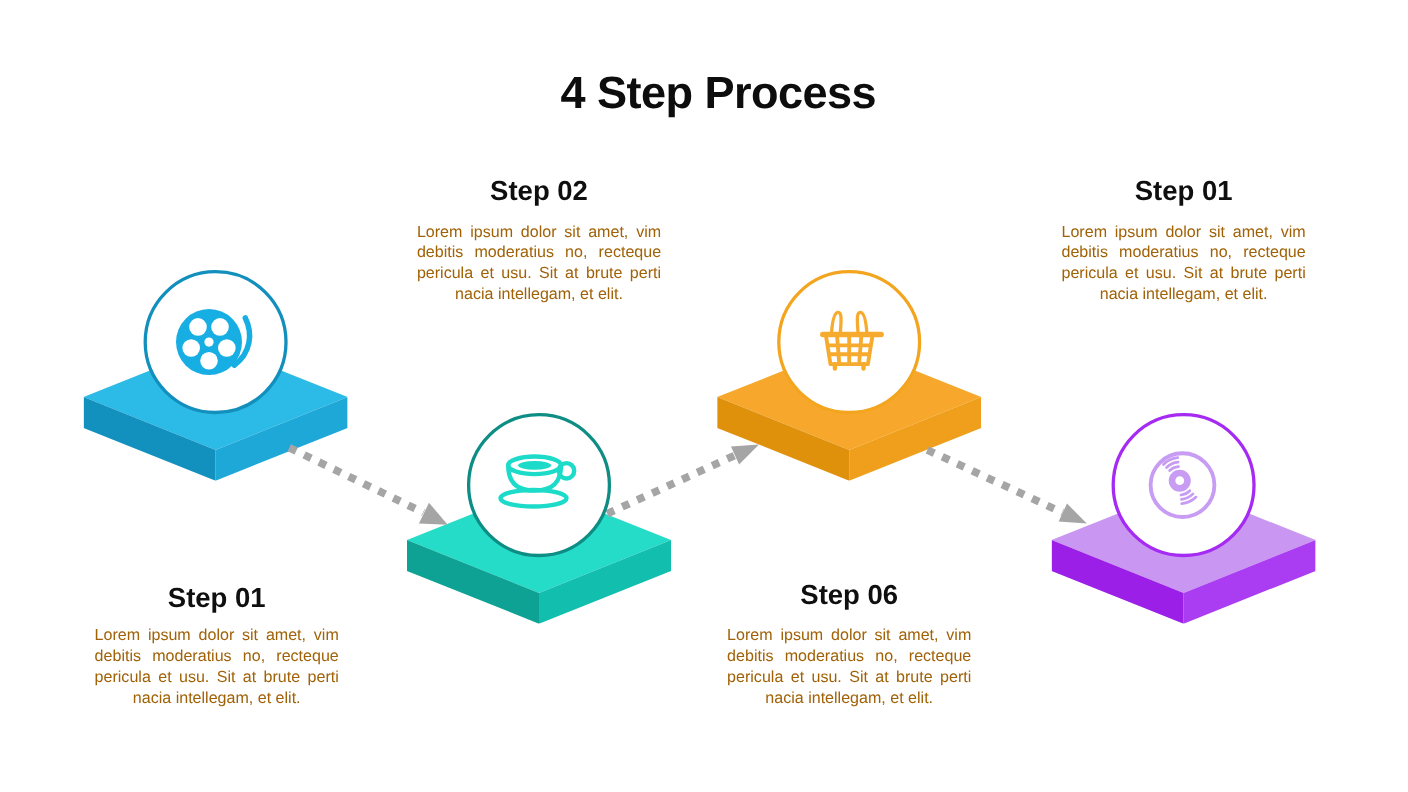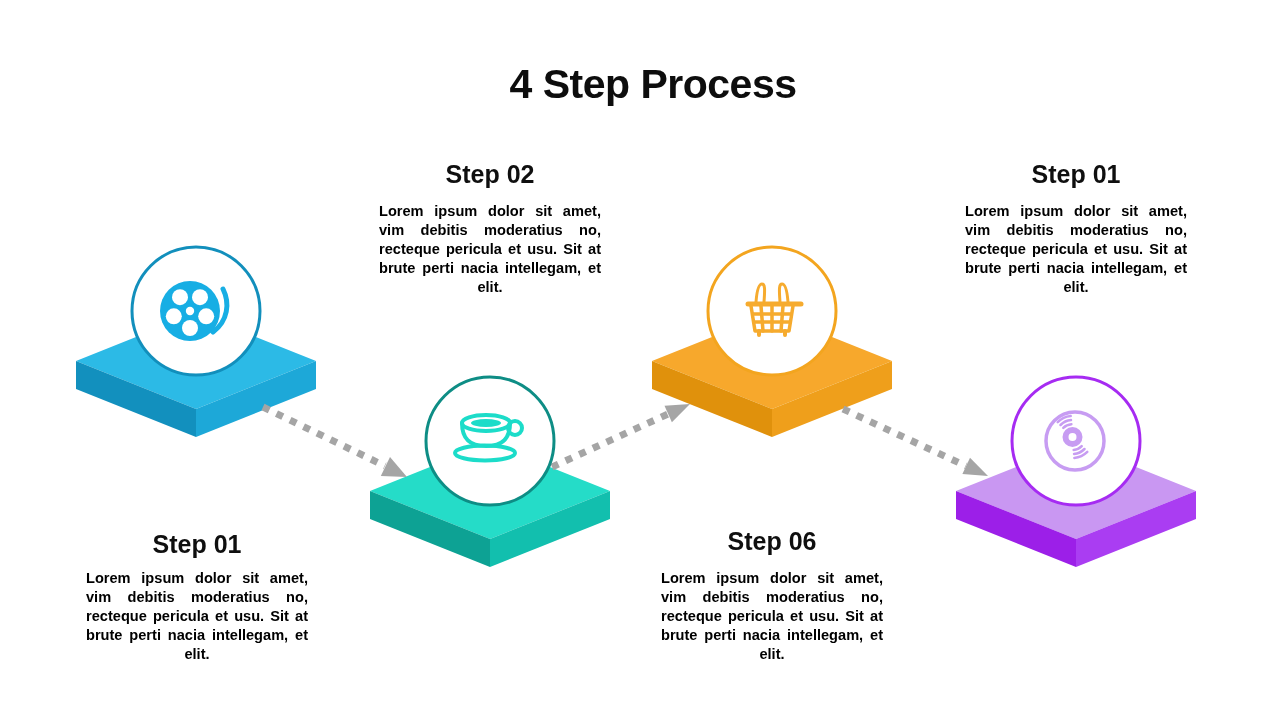--- a/index.html
+++ b/index.html
@@ -3,21 +3,21 @@
 <meta charset="utf-8">
 <style>
   html,body{margin:0;padding:0;background:#ffffff;}
   .slide{position:relative;width:1280px;height:720px;background:#ffffff;overflow:hidden;
          font-family:"Liberation Sans",sans-serif;}
   .title{position:absolute;top:48px;left:0;width:100%;text-align:center;margin:13px;
          font-size:41px;font-weight:700;color:#0d0d0d;letter-spacing:-0.5px;}
   .stepheading{position:absolute;width:240px;text-align:center;margin:0;
          font-size:25px;font-weight:700;color:#0f0f0f;}
   .stepdesc{position:absolute;width:222px;margin:0;font-size:14.6px;line-height:19px;
-         color:#000000;text-align:justify;text-align-last:center;font-weight:bold;}
+         color:#a16207;text-align:justify;text-align-last:center;}
   .h1{left:77px;top:530px}  .d1{left:86px;top:569px}
   .h2{left:370px;top:160px} .d2{left:379px;top:202px}
   .h3{left:652px;top:527px} .d3{left:661px;top:569px}
   .h4{left:956px;top:160px} .d4{left:965px;top:202px}
   .platform{position:absolute;z-index:1}
   .p1{left:76px;top:313px}  .p2{left:370px;top:443px}
   .p3{left:652px;top:313px} .p4{left:956px;top:443px}
   .arrow{position:absolute;z-index:2}
   .a1{left:252px;top:396px} .a2{left:542px;top:394px} .a3{left:833px;top:399px}
   .badge{position:absolute;z-index:3}

